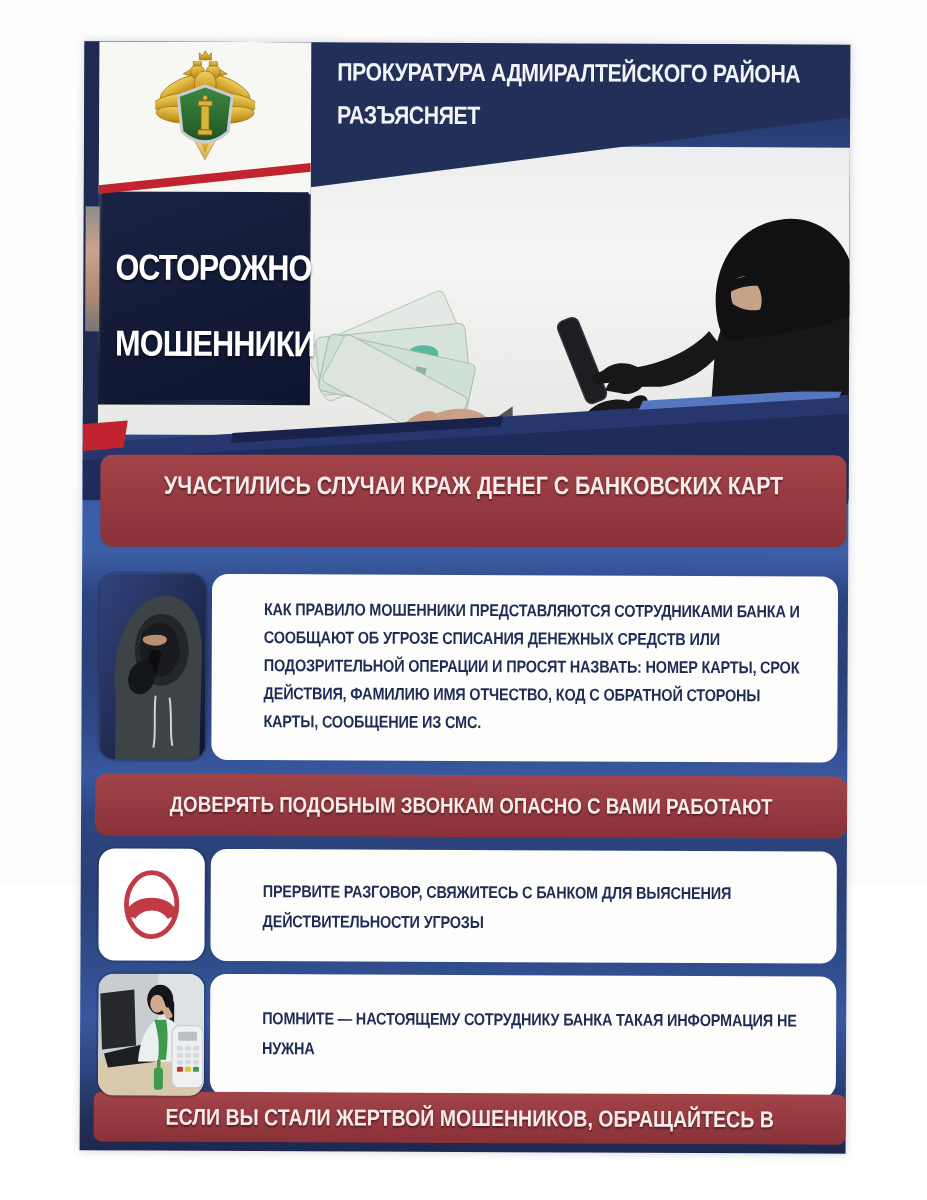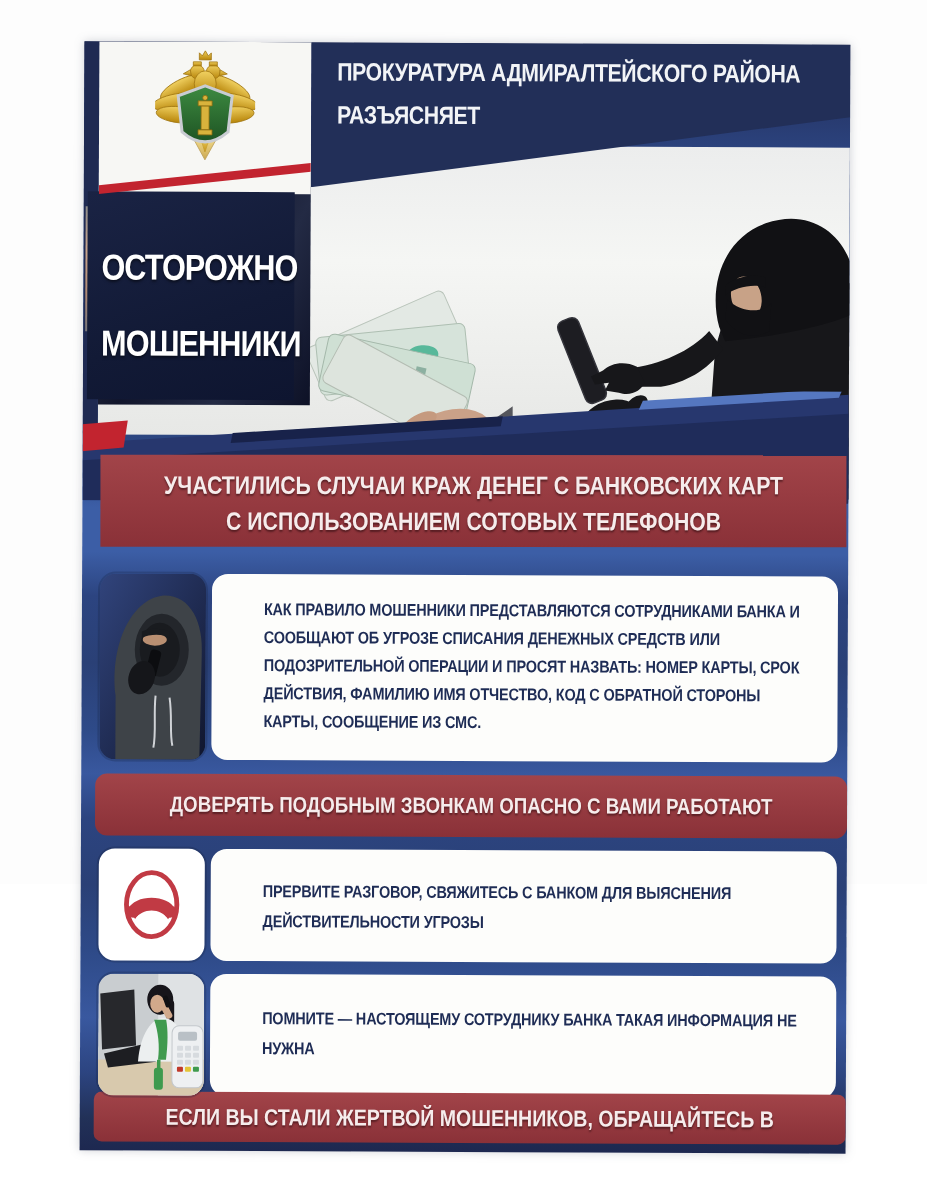--- a/index.html
+++ b/index.html
@@ -28,36 +28,36 @@
     clip-path:polygon(0 0,100% 0,100% 50%,0 100%);}
   .title-text{position:absolute;left:26px;top:12px;color:#f2f4f7;font-weight:700;
     font-size:25px;line-height:34px;letter-spacing:-.5px;white-space:nowrap;}
   .title-text .l2{margin-top:9px;}
 
   
   .hero{left:15px;top:103px;width:751px;height:290px;z-index:1;
     background:linear-gradient(180deg,#eceded,#f5f6f4 40%,#e7e8e6);}
   .wallet-photo{left:15px;top:128px;width:212px;height:235px;z-index:2;
     background:linear-gradient(115deg,#3a3f52 0%,#11152b 40%,#232a44 70%,#0d1126 100%);}
-  .warn-box{left:4px;top:150px;width:207px;height:208px;z-index:4;
+  .warn-box{left:18px;top:150px;width:207px;height:208px;z-index:4;
     background:linear-gradient(160deg,#1a2344,#121a36 60%,#0e1530);}
   .warn-text{position:absolute;left:14px;top:38px;color:#ffffff;font-weight:700;
     font-size:36px;line-height:76px;letter-spacing:-1px;white-space:nowrap;
     text-shadow:0 2px 3px rgba(0,0,0,.5);}
   .man-photo{left:410px;top:52px;width:356px;height:300px;z-index:1;}
   .money-photo{left:195px;top:132px;width:220px;height:190px;z-index:1;}
 
   
   .transition{left:0;top:347px;width:766px;height:112px;z-index:5;}
 
   
   .red-banner{background:linear-gradient(180deg,#a24449,#8a3138);z-index:6;
     color:#f6ecec;font-weight:700;text-align:center;
     text-shadow:0 2px 2px rgba(40,10,12,.55);}
-  .banner-theft{left:18px;top:412px;width:746px;height:92px;border-radius:0;
+  .banner-theft{left:18px;top:412px;width:746px;height:92px;border-radius:12px;
     font-size:25px;line-height:36px;padding-top:12px;box-sizing:border-box;transform:rotate(-.2deg);}
   .banner-danger{left:14px;top:732px;width:752px;height:62px;border-radius:12px;
     font-size:22px;line-height:62px;}
   .banner-police{left:14px;top:1050px;width:752px;height:50px;border-radius:8px;
     font-size:23px;line-height:50px;}
 
   
   .card-panel{background:#fdfdfb;border-radius:16px;z-index:6;overflow:hidden;color:#1e2c55;}
   .panel1{left:130px;top:532px;width:626px;height:186px;}
   .panel2{left:130px;top:807px;width:626px;height:112px;}
@@ -178,21 +178,20 @@
     <svg class="abs transition" viewBox="0 0 766 112" preserveAspectRatio="none">
       <polygon points="0,55 766,3 766,112 0,112" fill="#27376e"></polygon>
       <polygon points="0,72 766,22 766,112 0,112" fill="#1f2c5a"></polygon>
       <polygon points="560,10 760,-3 756,6 556,19" fill="#5577c0"></polygon>
       <polygon points="150,44 420,26 418,36 148,54" fill="#18224a"></polygon>
       <polygon points="-2,36 45,32 41,59 -2,63" fill="#c2242f"></polygon>
     </svg>
 
     <div class="abs red-banner banner-theft">
       <div><span class="cond">УЧАСТИЛИСЬ СЛУЧАИ КРАЖ ДЕНЕГ С БАНКОВСКИХ КАРТ</span></div>
-      <div><span class="cond">С ИСПОЛЬЗОВАНИЕМ СОТОВЫХ ТЕЛЕФОНОВ</span></div>
     </div>
 
     <div class="abs card-panel panel1">
       <div class="card-text scheme-text cond-l">КАК ПРАВИЛО МОШЕННИКИ ПРЕДСТАВЛЯЮТСЯ СОТРУДНИКАМИ БАНКА И СООБЩАЮТ ОБ УГРОЗЕ СПИСАНИЯ ДЕНЕЖНЫХ СРЕДСТВ ИЛИ ПОДОЗРИТЕЛЬНОЙ ОПЕРАЦИИ И ПРОСЯТ НАЗВАТЬ: НОМЕР КАРТЫ, СРОК ДЕЙСТВИЯ, ФАМИЛИЮ ИМЯ ОТЧЕСТВО, КОД С ОБРАТНОЙ СТОРОНЫ КАРТЫ, СООБЩЕНИЕ ИЗ СМС.</div>
     </div>
     <div class="abs photo-box photo1">
       <svg viewBox="0 0 106 186" width="106" height="186">
         <defs>
             <linearGradient id="nbg" x1="0" y1="0" x2="1" y2="1">
               <stop offset="0" stop-color="#31447c"></stop>

